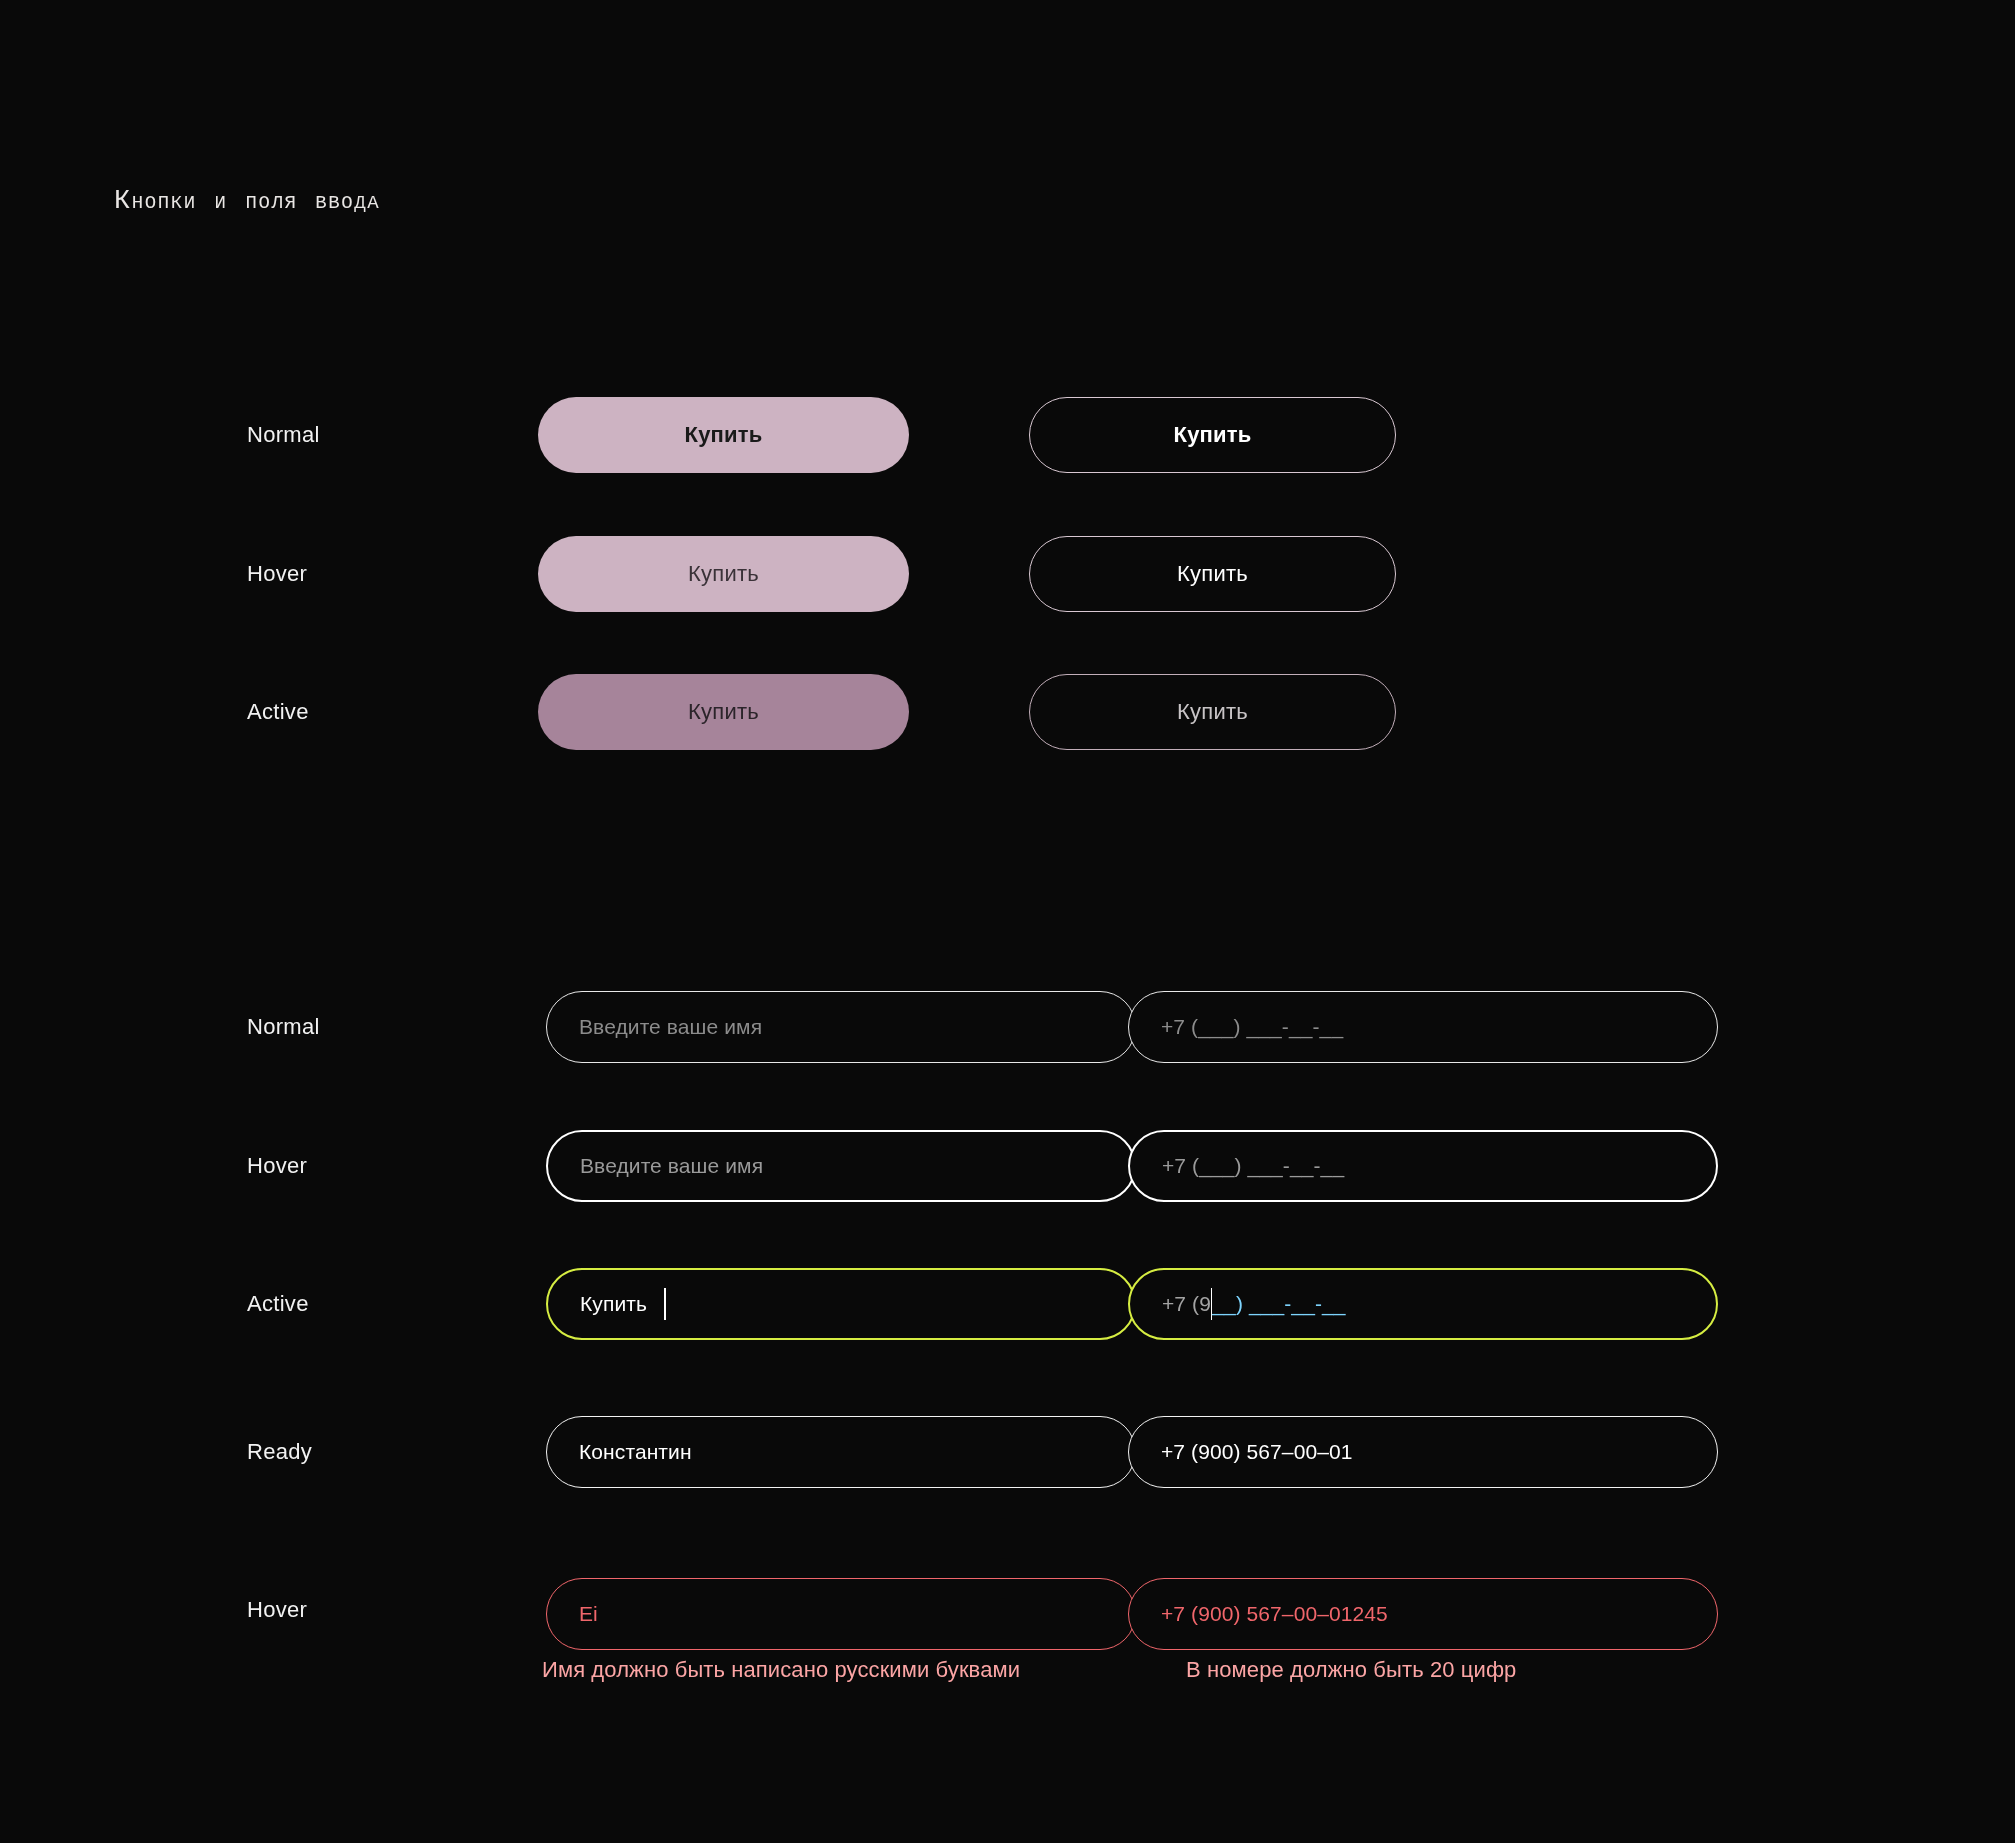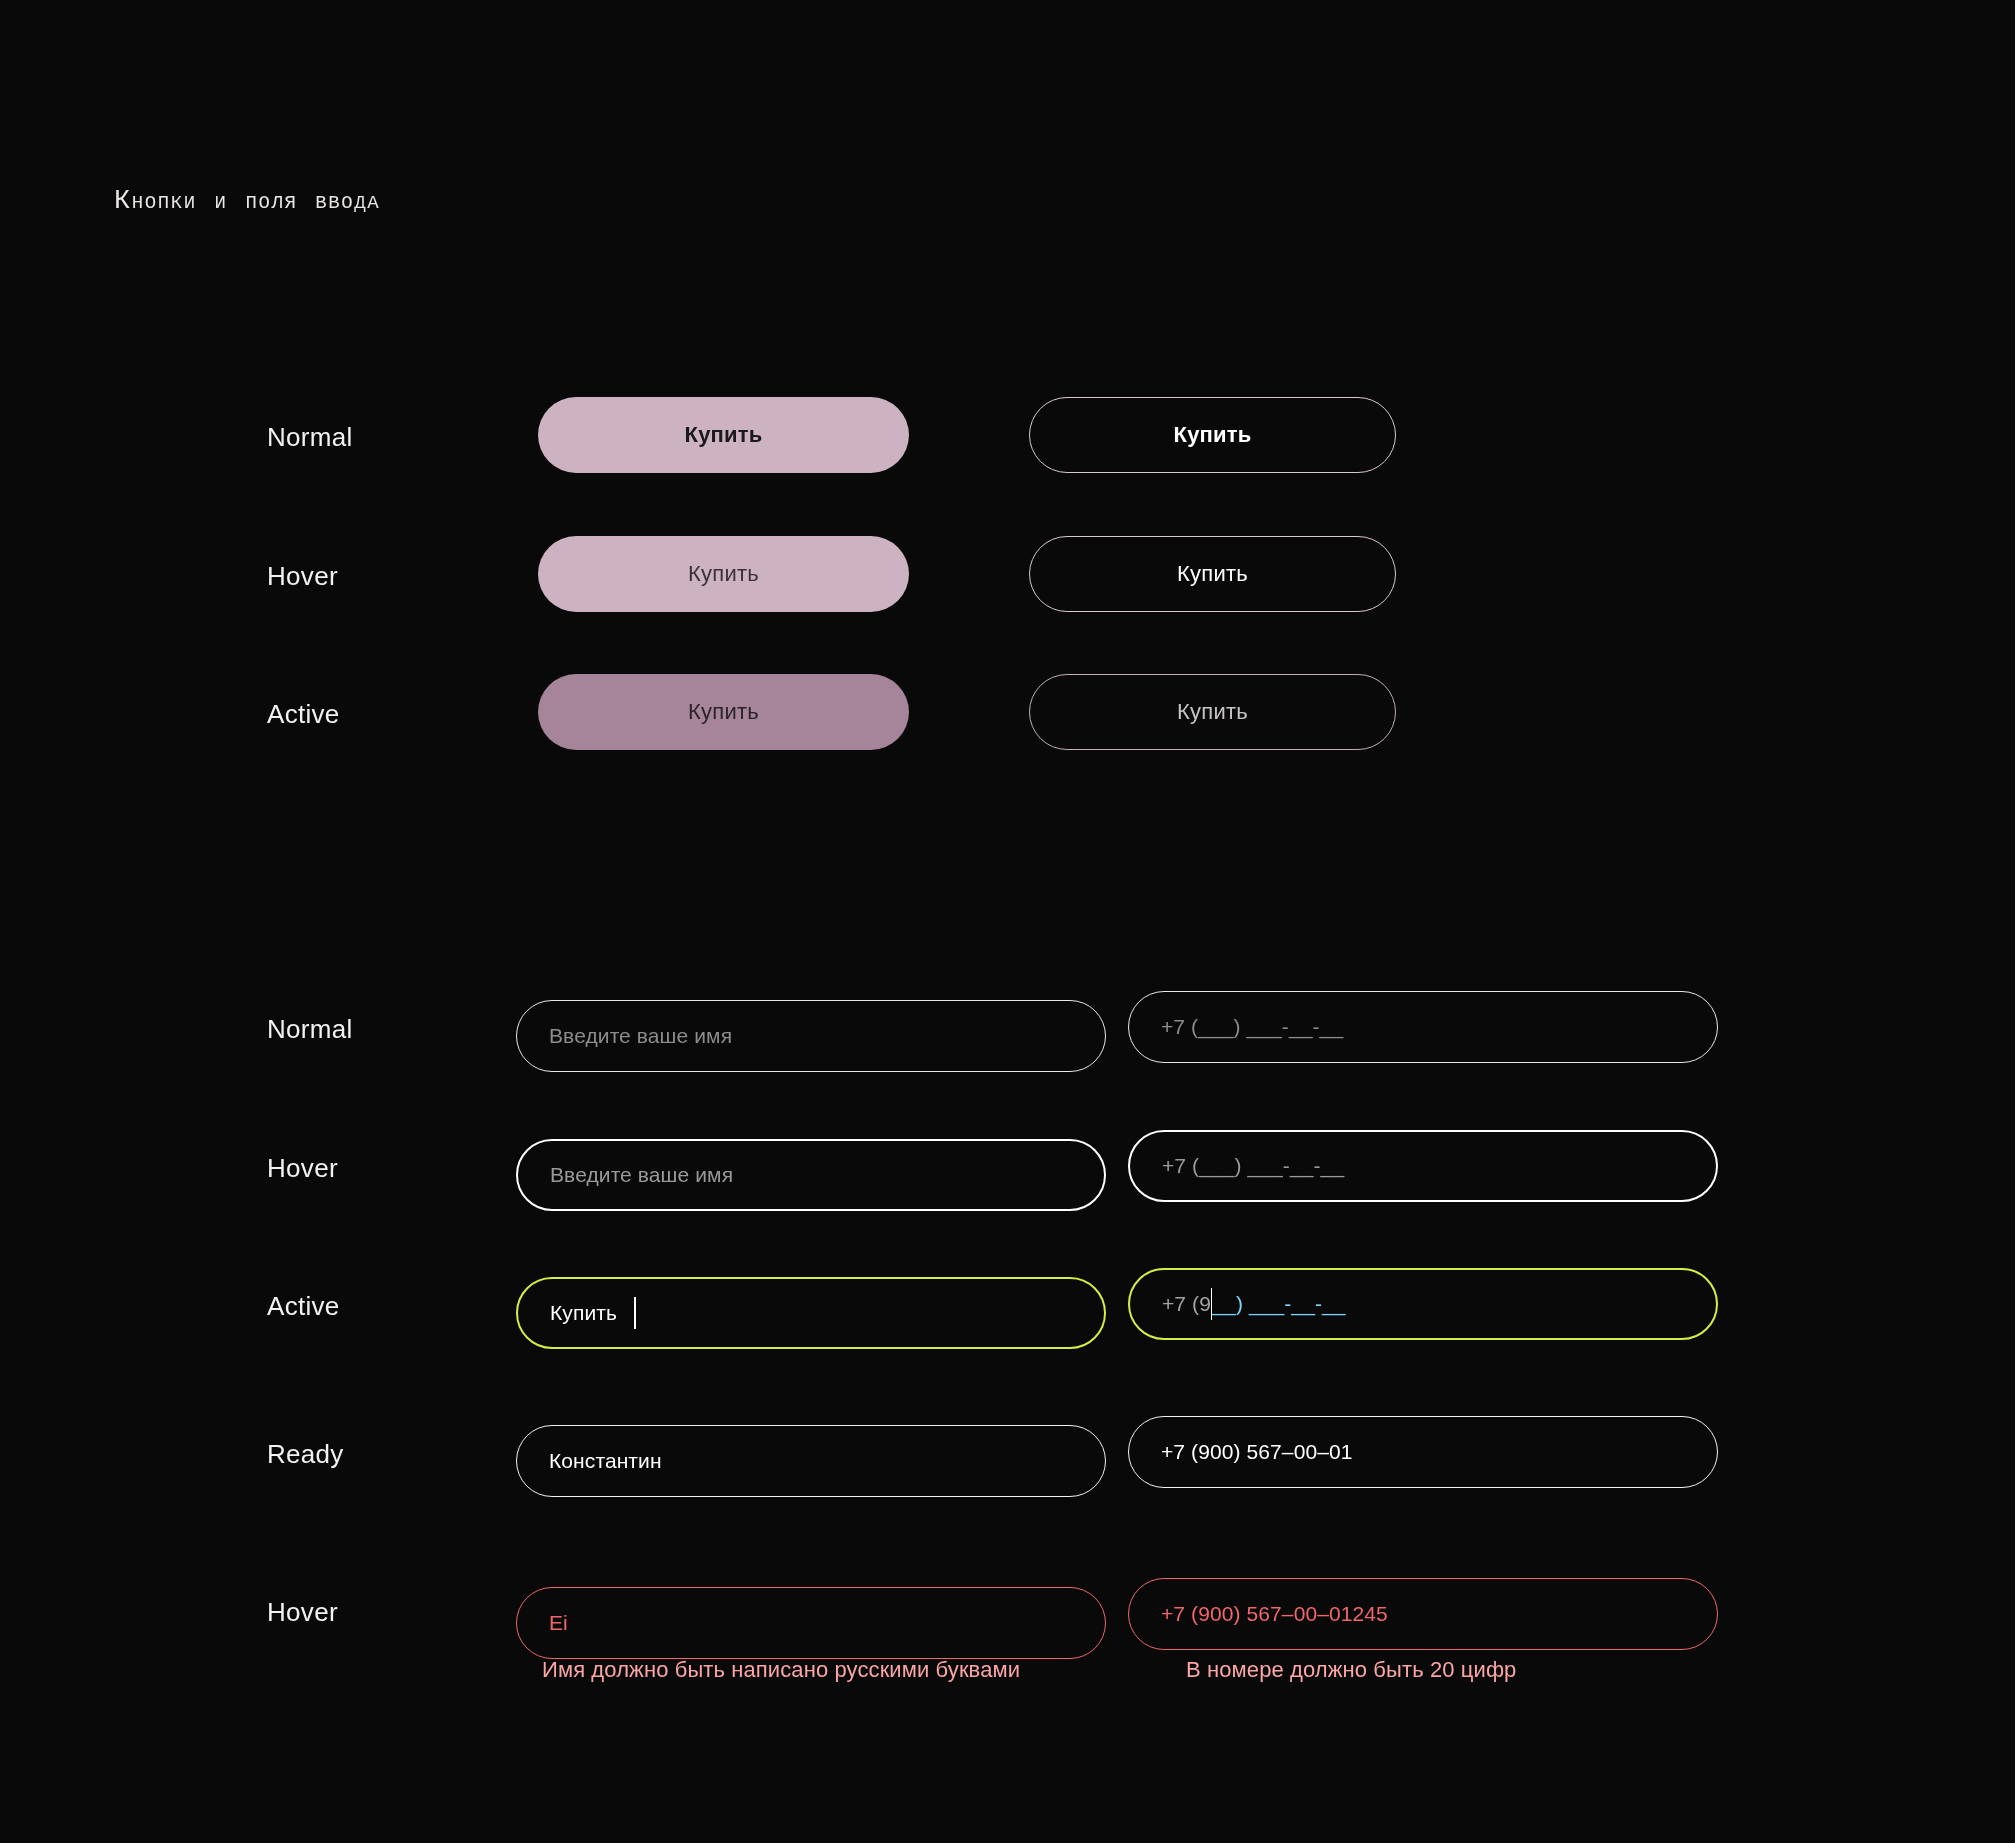--- a/index.html
+++ b/index.html
@@ -36,26 +36,25 @@
   .row {
     position: absolute;
     left: 0;
     width: 2015px;
     height: 0;
   }
 
   .state-label {
     position: absolute;
     left: 247px;
-    font-size: 26px;
+    font-size: 22px;
     line-height: 1;
     color: #f2f2f2;
     letter-spacing: 0.3px;
     white-space: nowrap;
-    margin-left: 20px;
   }
 
   
   .btn {
     position: absolute;
     height: 76px;
     border-radius: 43px;
     display: flex;
     align-items: center;
     justify-content: center;
@@ -85,21 +84,21 @@
     border-radius: 40px;
     display: flex;
     align-items: center;
     padding-left: 32px;
     font-size: 21px;
     letter-spacing: 0.1px;
     background: #090909;
     white-space: nowrap;
   }
 
-  .field-name  { left: 516px;  width: 590px; margin-top: 9px; }
+  .field-name  { left: 546px;  width: 590px; }
   .field-phone { left: 1128px; width: 590px; }
 
   .field.st-normal { border: 1.4px solid #e8e8e8; color: #8c8c8c; }
   .field.st-hover  { border: 2.2px solid #ffffff; color: #9a9a9a; }
   .field.st-active { border: 2.2px solid #d6ed42; color: #ffffff; }
   .field.st-ready  { border: 1.4px solid #f2f2f2; color: #ffffff; }
   .field.st-error  { border: 1.4px solid #f0666b; color: #f0666b; }
 
   .caret {
     display: inline-block;

